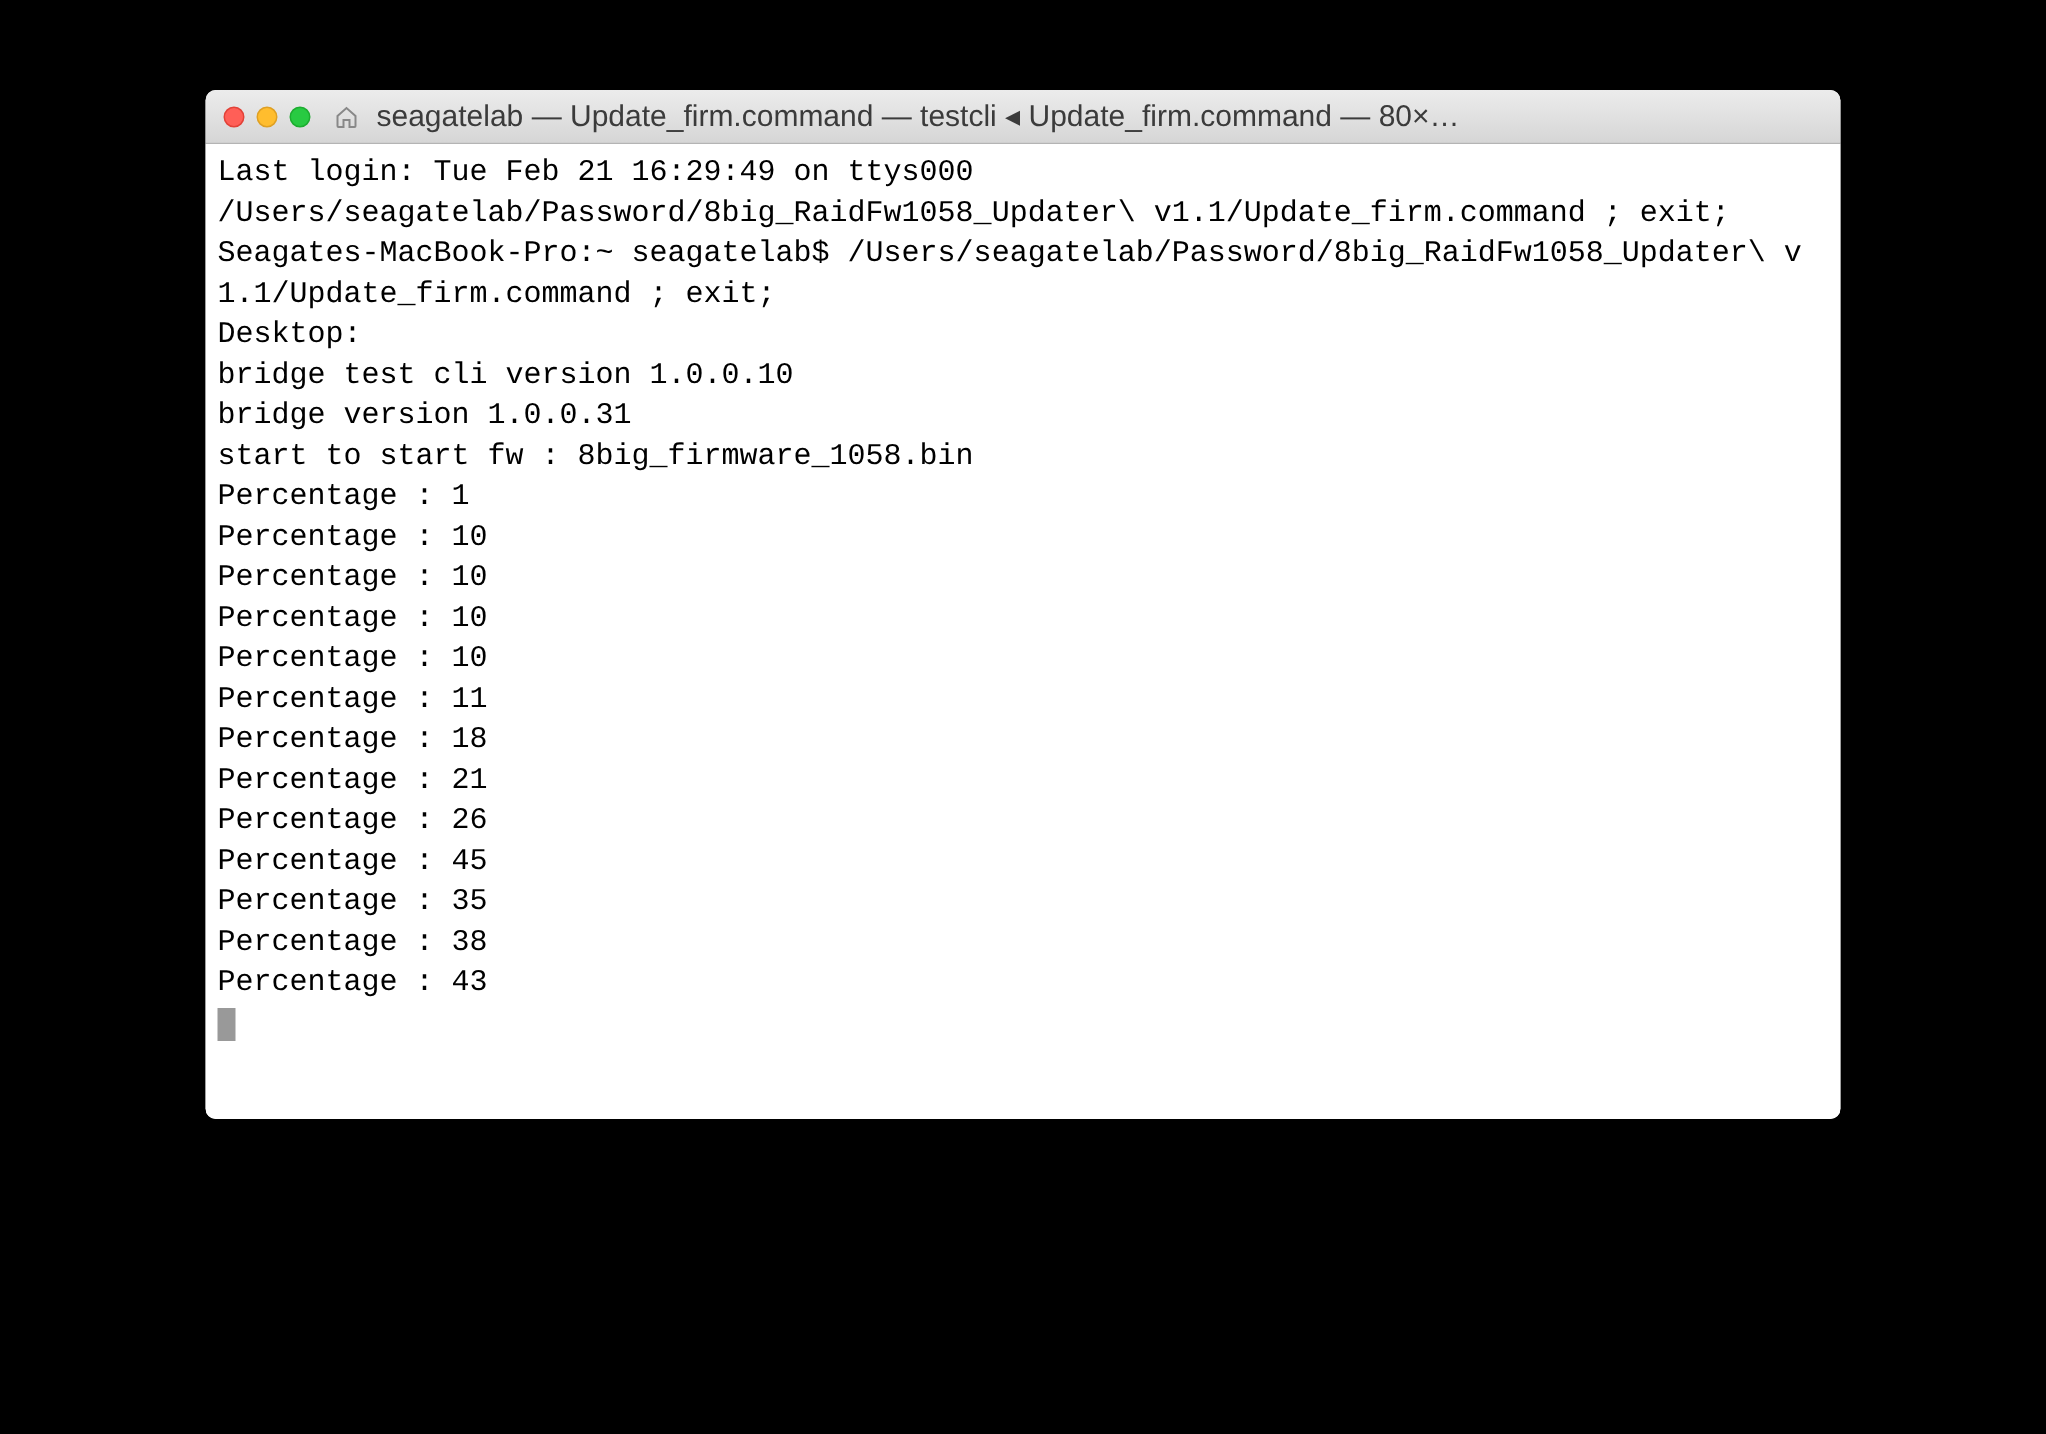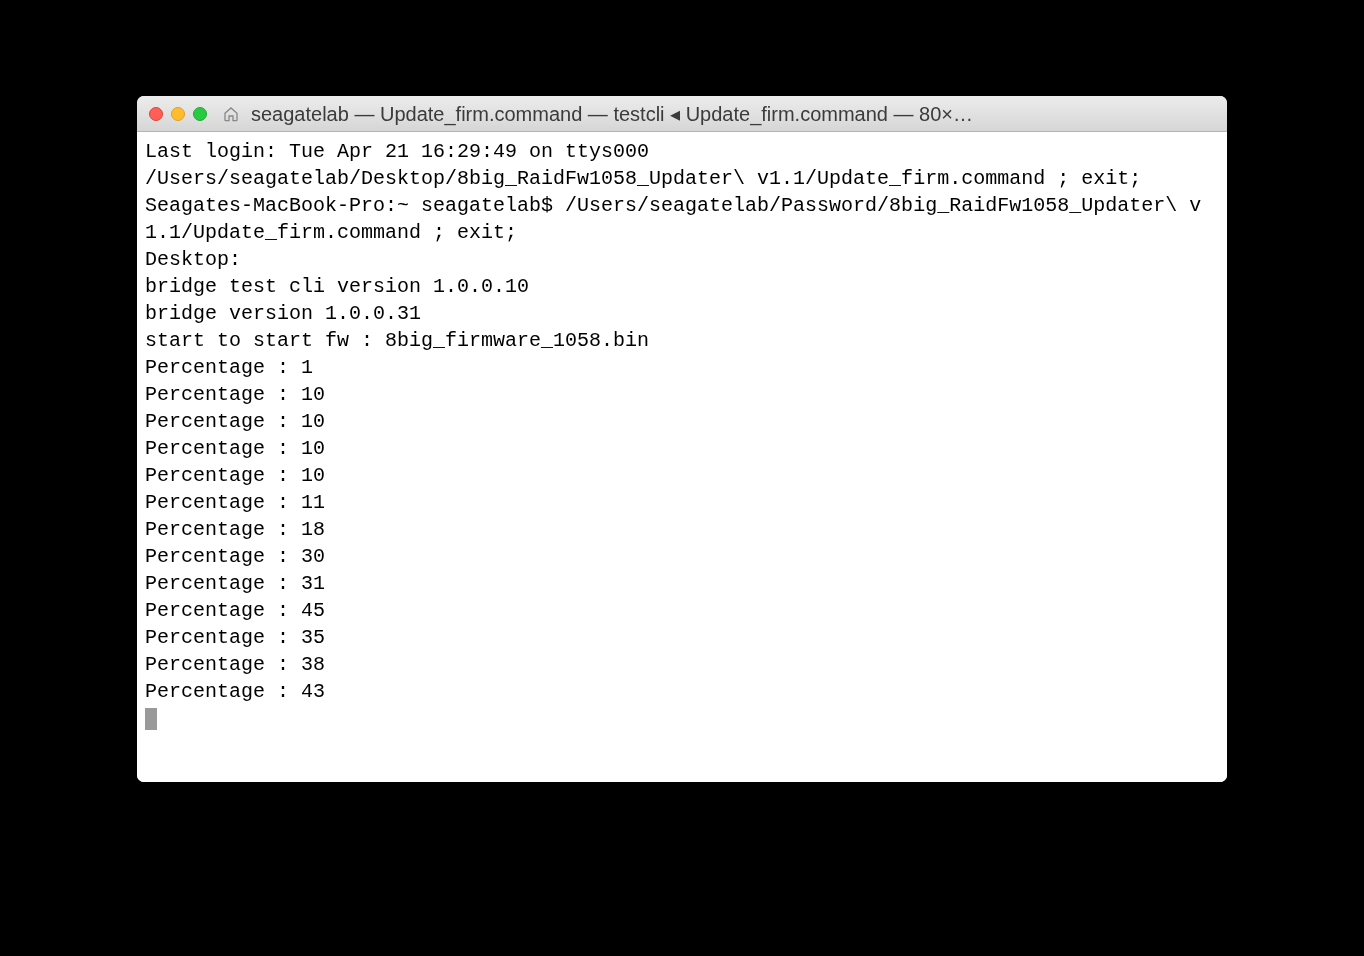--- a/index.html
+++ b/index.html
@@ -16,21 +16,20 @@
       align-items: flex-start;
       justify-content: center;
       padding-top: 60px;
     }
     .window {
       width: 1090px;
       background: #fff;
       border-radius: 7px;
       overflow: hidden;
       box-shadow: 0 20px 60px rgba(0,0,0,0.5);
-      margin-top: 36px;
     }
     .titlebar {
       height: 36px;
       background: linear-gradient(to bottom, #ececec, #d6d6d6);
       border-bottom: 1px solid #b4b4b4;
       display: flex;
       align-items: center;
       padding: 0 12px;
       gap: 10px;
     }
@@ -95,34 +94,34 @@
       <div class="light min"></div>
       <div class="light max"></div>
     </div>
     <span class="home-icon">
       <svg width="16" height="16" viewBox="0 0 24 24" fill="none" stroke="#888" stroke-width="2">
         <path d="M3 11l9-8 9 8v10a1 1 0 0 1-1 1h-5v-7h-6v7H4a1 1 0 0 1-1-1V11z"></path>
       </svg>
     </span>
     <span class="title-text">seagatelab — Update_firm.command — testcli ◂ Update_firm.command — 80×…</span>
   </div>
-  <div class="terminal"><span>Last login: Tue Apr 21 16:29:49 on ttys000</span>
-<span>/Users/seagatelab/Desktop/8big_RaidFw1058_Updater\ v1.1/Update_firm.command ; exit;</span>
+  <div class="terminal"><span>Last login: Tue Feb 21 16:29:49 on ttys000</span>
+<span>/Users/seagatelab/Password/8big_RaidFw1058_Updater\ v1.1/Update_firm.command ; exit;</span>
 <span>Seagates-MacBook-Pro:~ seagatelab$ /Users/seagatelab/Password/8big_RaidFw1058_Updater\ v1.1/Update_firm.command ; exit;</span>
 <span>Desktop:</span>
 <span>bridge test cli version 1.0.0.10</span>
 <span>bridge version 1.0.0.31</span>
 <span>start to start fw : 8big_firmware_1058.bin</span>
 <span>Percentage : 1</span>
 <span>Percentage : 10</span>
 <span>Percentage : 10</span>
 <span>Percentage : 10</span>
 <span>Percentage : 10</span>
 <span>Percentage : 11</span>
 <span>Percentage : 18</span>
-<span>Percentage : 30</span>
-<span>Percentage : 31</span>
+<span>Percentage : 21</span>
+<span>Percentage : 26</span>
 <span>Percentage : 45</span>
 <span>Percentage : 35</span>
 <span>Percentage : 38</span>
 <span>Percentage : 43</span>
 <span class="cursor"></span></div>
 </div>
 
 </body></html>

